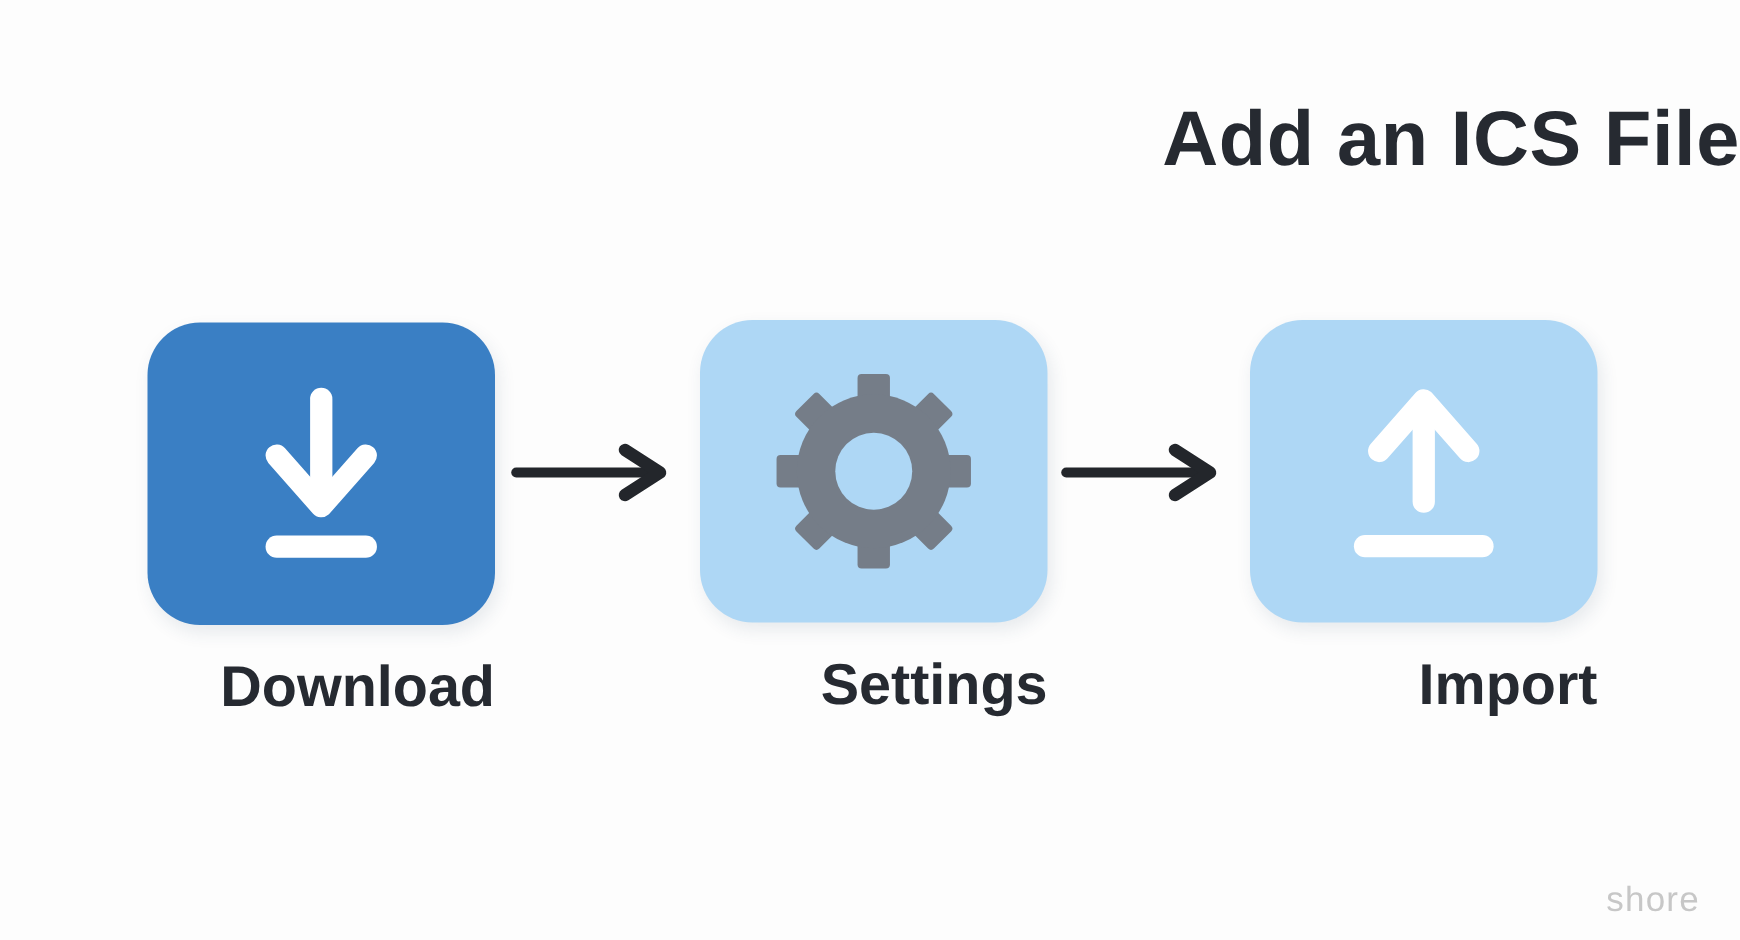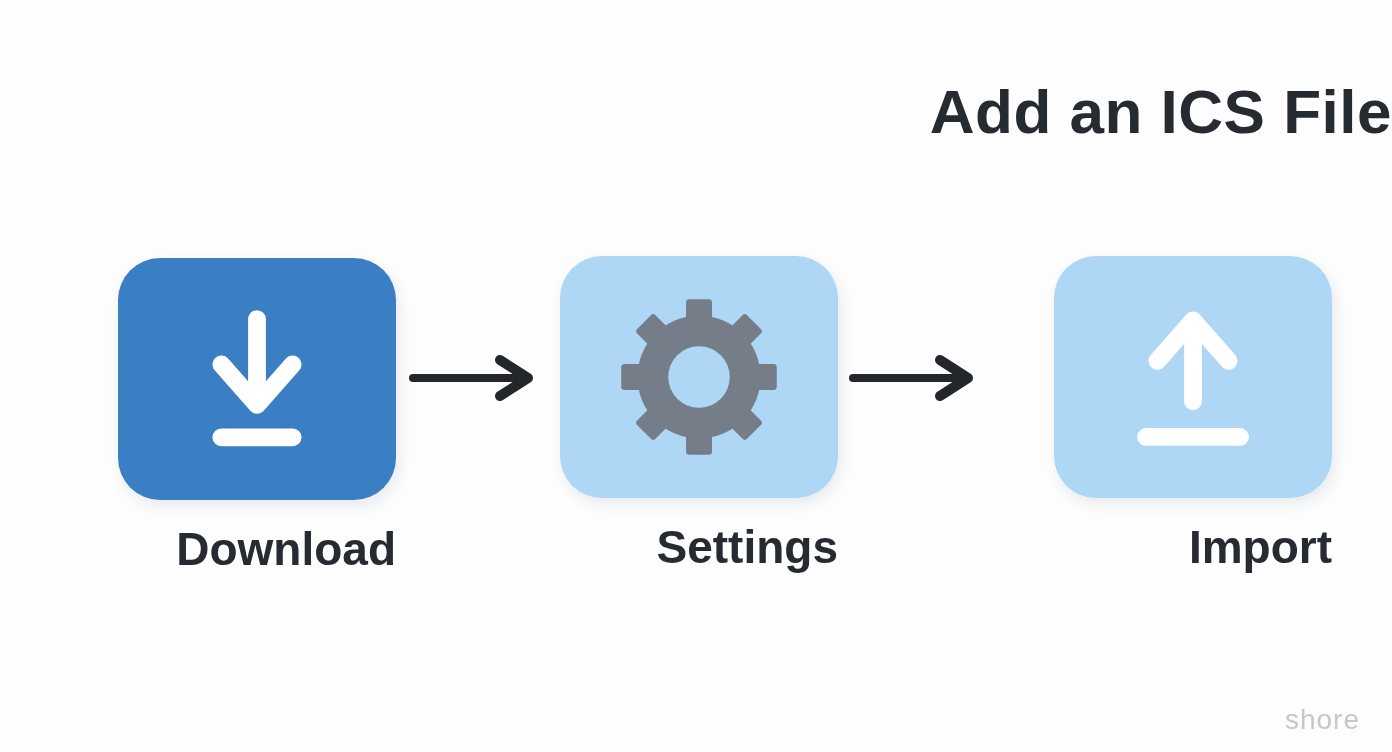--- a/index.html
+++ b/index.html
@@ -25,21 +25,21 @@
     font-weight: bold;
     letter-spacing: 0.5px;
     color: #262a31;
   }
   .step {
     position: absolute;
     width: 278px;
   }
   .step-1 { left: 118px; top: 258px; }
   .step-2 { left: 560px; top: 256px; }
-  .step-3 { left: 1054px; top: 256px; }
+  .step-3 { left: 1000px; top: 256px; }
   .box {
     width: 278px;
     height: 242px;
     border-radius: 42px;
     display: flex;
     align-items: center;
     justify-content: center;
     box-shadow: 3px 6px 14px rgba(40, 70, 100, 0.10);
   }
   .box svg.tile-icon {

